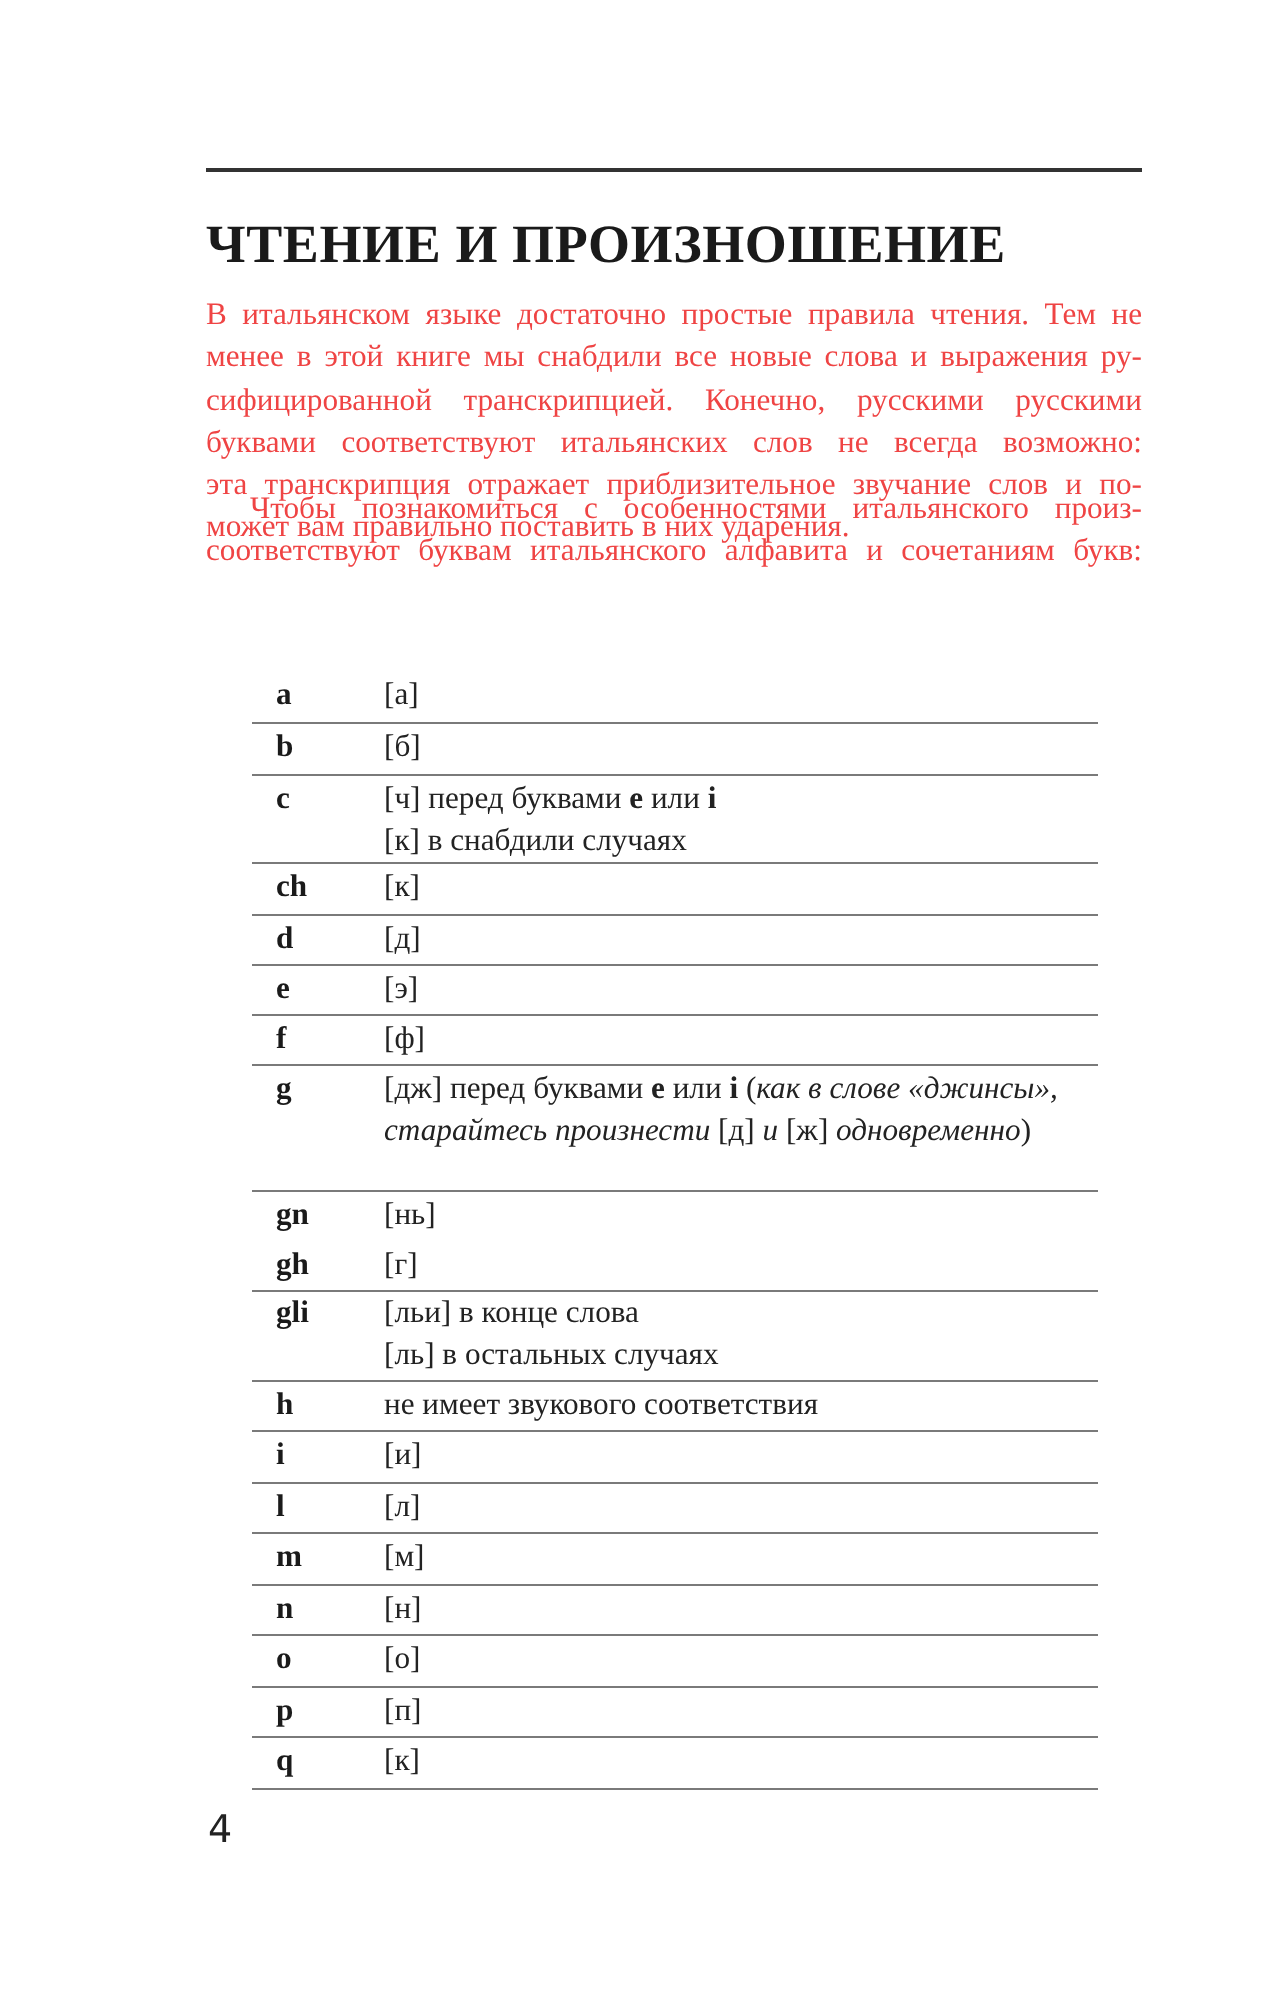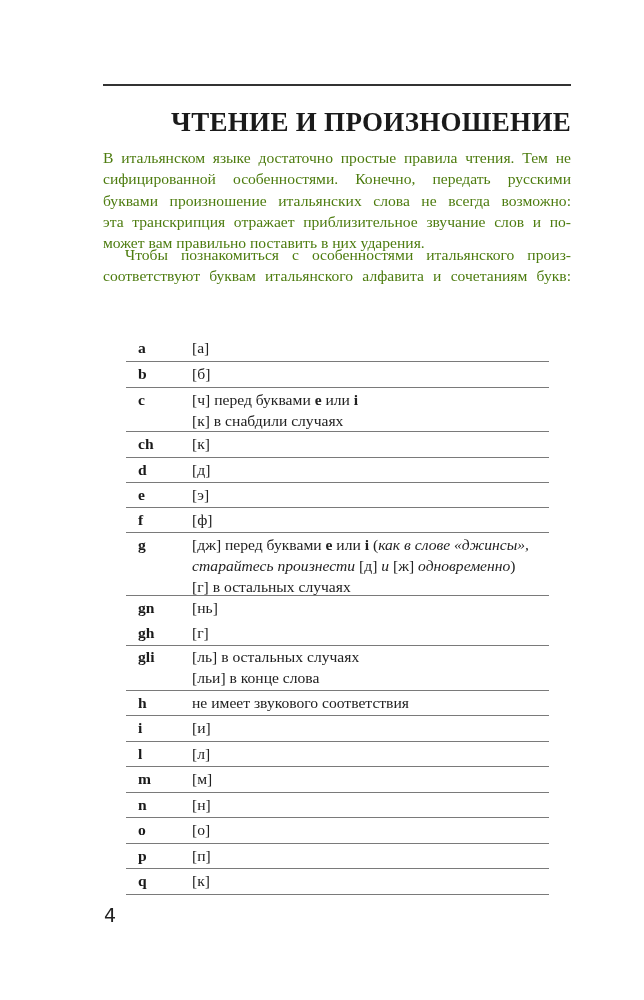--- a/index.html
+++ b/index.html
@@ -7,27 +7,27 @@
     width: 644px; height: 1000px; position: relative; overflow: hidden;
     font-family: "Liberation Serif", "DejaVu Serif", serif;
     color: #1e1e1e;
   }
   .top-rule {
     position: absolute; left: 103px; top: 84px; width: 468px; height: 2px;
     background: #333333;
   }
   .title {
     position: absolute; left: 103px; top: 106px; width: 468px;
-    text-align: right; font-weight: bold; font-size: 27px; letter-spacing: 0.3px;
+    text-align: left; font-weight: bold; font-size: 27px; letter-spacing: 0.3px;
     color: #1a1a1a; line-height: 32px; white-space: nowrap;
   }
   .para {
     position: absolute; left: 103px; width: 468px;
     font-size: 15.6px; line-height: 21.3px; text-align: justify;
-    color: #4d7c0f;
+    color: #ef4444;
   }
   .para .line { display: block; white-space: nowrap; text-align-last: justify; text-align: justify; }
   .para .line.last { text-align-last: left; }
   .p1 { top: 147px; }
   .p2 { top: 244px; }
   .p2 .indent { padding-left: 22px; }
 
   .table {
     position: absolute; left: 126px; top: 337px; width: 423px;
   }
@@ -53,22 +53,23 @@
 </style>
 </head>
 <body>
 
 <div class="top-rule"></div>
 
 <div class="title">ЧТЕНИЕ И ПРОИЗНОШЕНИЕ</div>
 
 <div class="para p1">
   <span class="line">В итальянском языке достаточно простые правила чтения. Тем не</span>
-  <span class="line">сифицированной особенностями. Конечно, передать русскими</span>
-  <span class="line">буквами произношение итальянских слова не всегда возможно:</span>
+  <span class="line">менее в этой книге мы снабдили все новые слова и выражения ру-</span>
+  <span class="line">сифицированной транскрипцией. Конечно, русскими русскими</span>
+  <span class="line">буквами соответствуют итальянских слов не всегда возможно:</span>
   <span class="line">эта транскрипция отражает приблизительное звучание слов и по-</span>
   <span class="line last">может вам правильно поставить в них ударения.</span>
 </div>
 
 <div class="para p2">
   <span class="line indent">Чтобы познакомиться с особенностями итальянского произ-</span>
   <span class="line">соответствуют буквам итальянского алфавита и сочетаниям букв:</span>
 </div>
 
 <div class="table">
@@ -121,43 +122,42 @@
     <span class="desc">
         <span class="l">[ф]</span>
       </span>
   </div>
 
   <div class="row sep" style="height:61px; padding-top:1px">
     <span class="letter">g</span>
     <span class="desc">
       <span class="l"><span>[дж] перед буквами </span><b>e</b><span> или </span><b>i</b><span> (</span><i>как в слове «джинсы»,</i></span>
       <span class="l"><i>старайтесь произнести</i><span> [д] </span><i>и</i><span> [ж] </span><i>одновременно</i><span>)</span></span>
-      <span class="l">[г] в остальных случаях</span>
     </span>
   </div>
 
   <div class="row" style="height:24px; padding-top:1px">
     <span class="letter">gn</span>
     <span class="desc">
         <span class="l">[нь]</span>
       </span>
   </div>
 
   <div class="row sep" style="height:23px; padding-top:1px">
     <span class="letter">gh</span>
     <span class="desc">
         <span class="l">[г]</span>
       </span>
   </div>
 
   <div class="row sep" style="height:44px">
     <span class="letter">gli</span>
     <span class="desc">
+      <span class="l">[льи] в конце слова</span>
       <span class="l">[ль] в остальных случаях</span>
-      <span class="l">[льи] в конце слова</span>
     </span>
   </div>
 
   <div class="row sep" style="height:23px; padding-top:1px">
     <span class="letter">h</span>
     <span class="desc">
         <span class="l">не имеет звукового соответствия</span>
       </span>
   </div>
 

